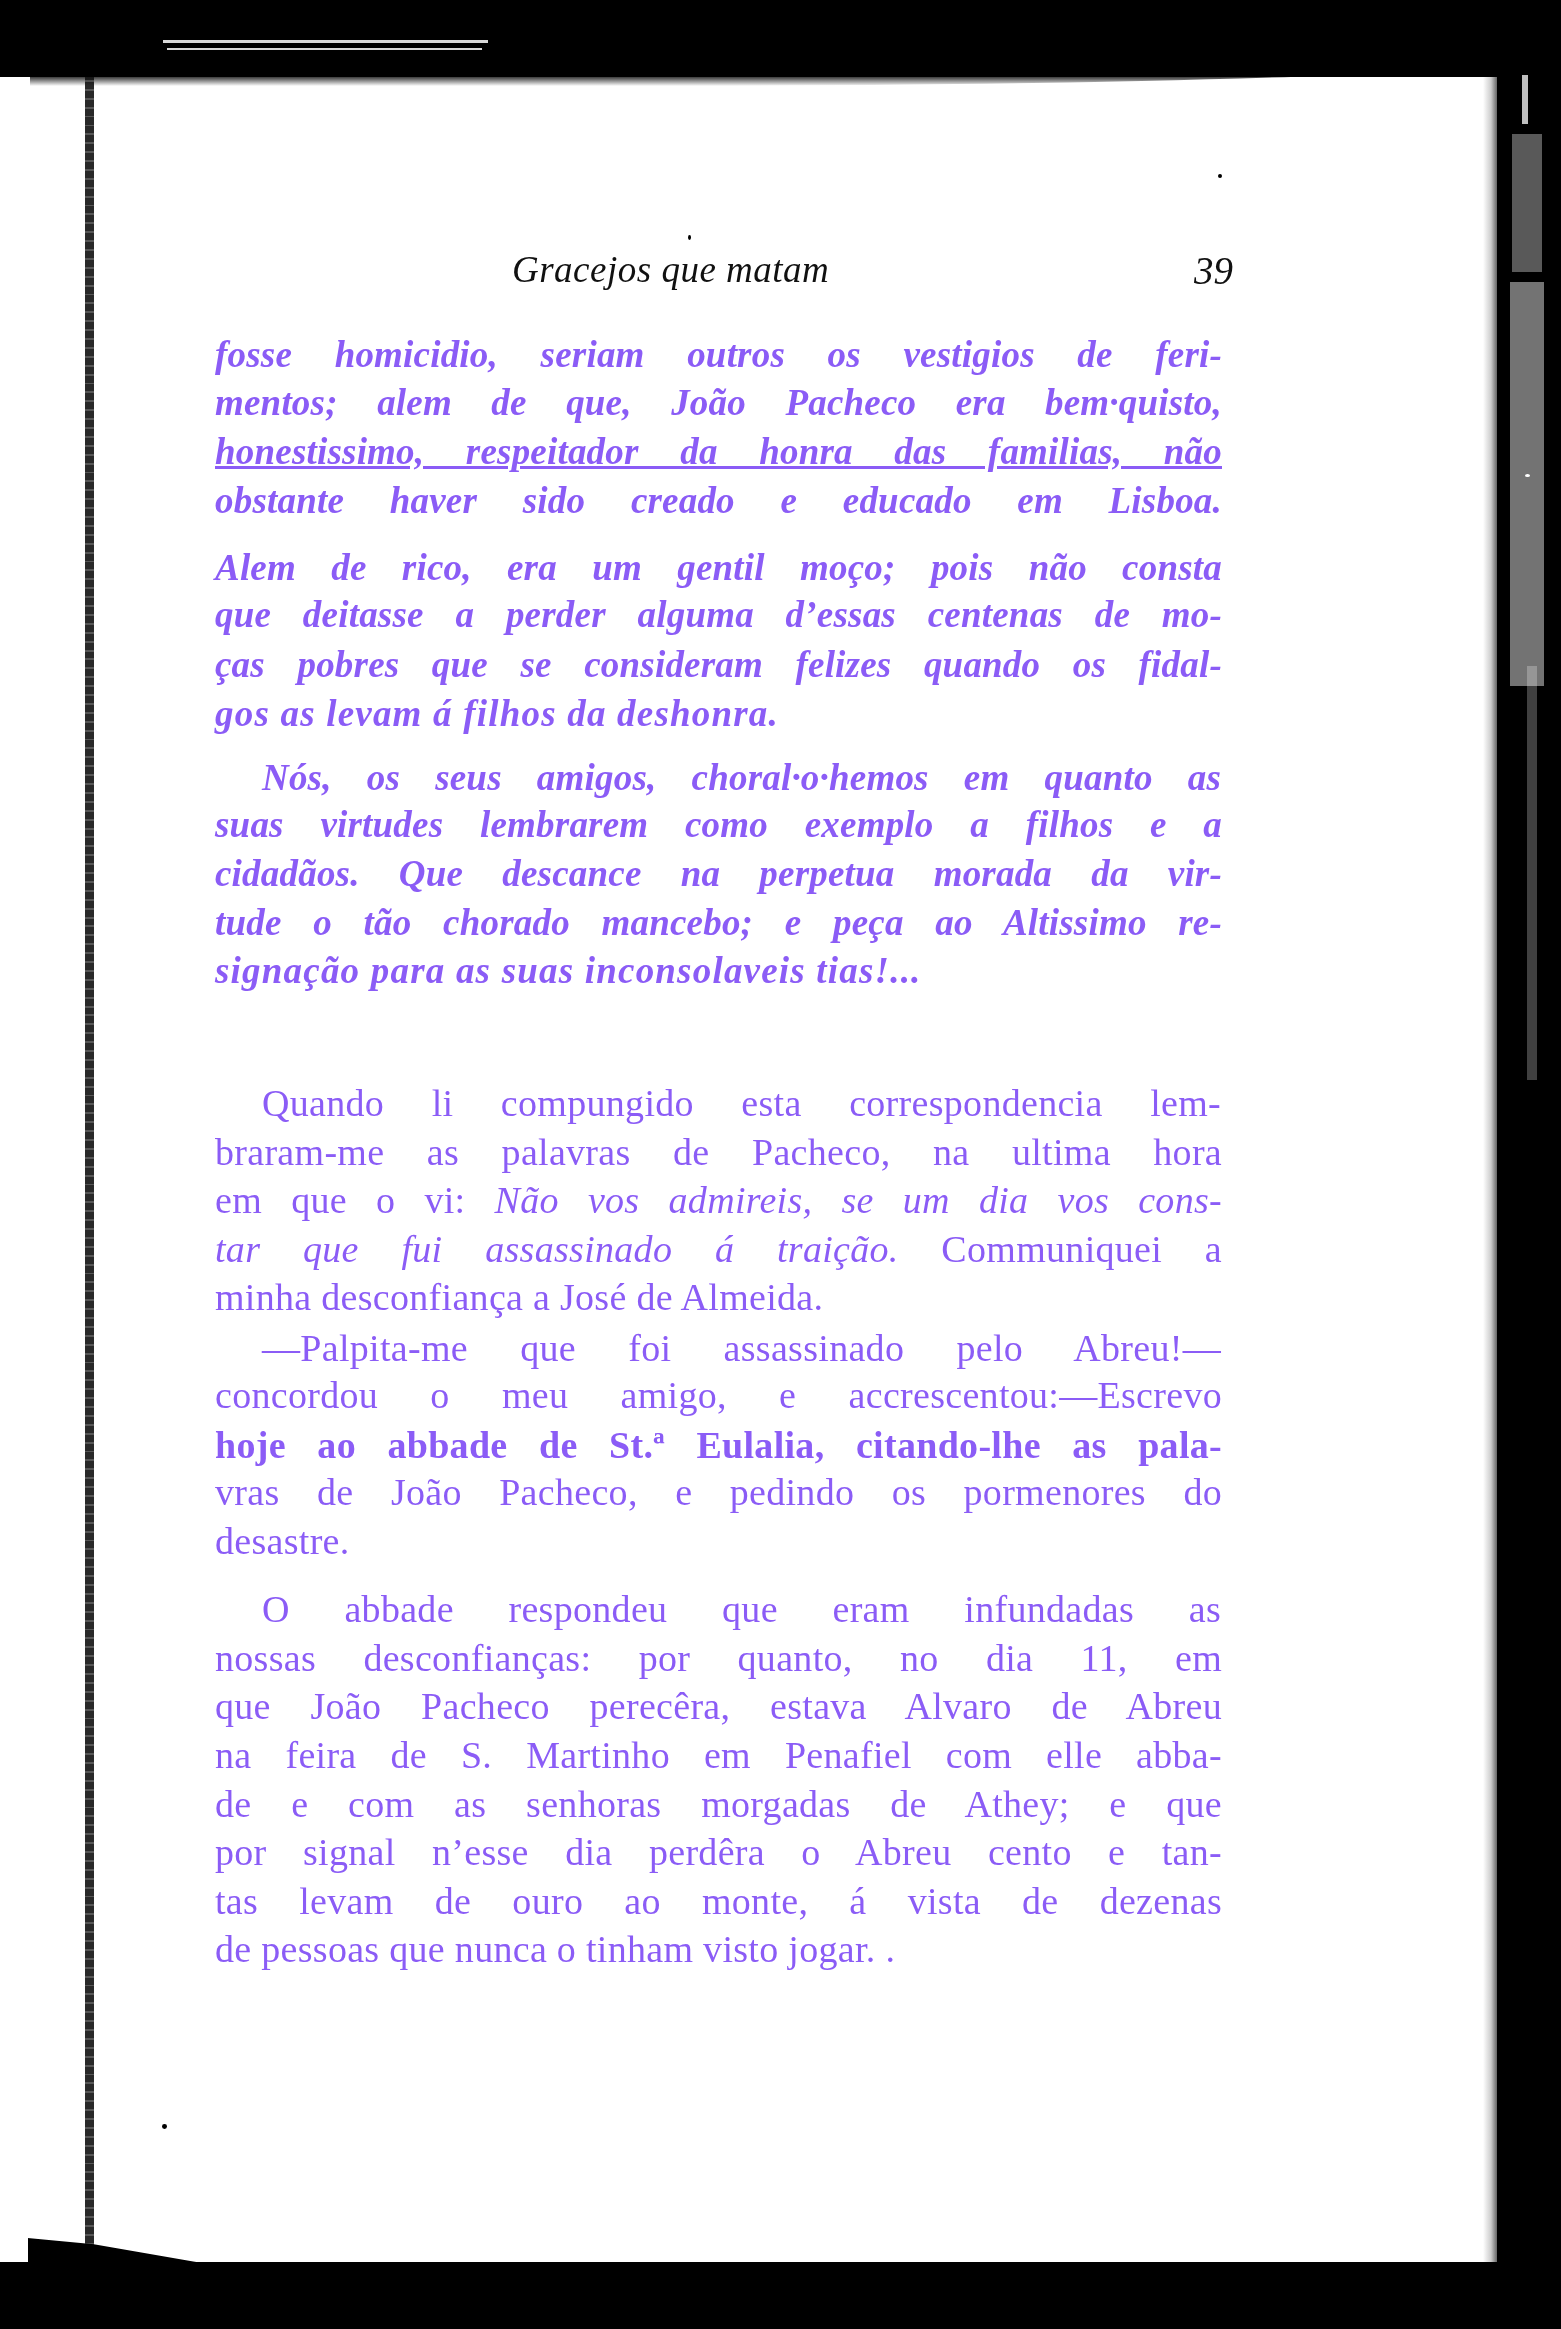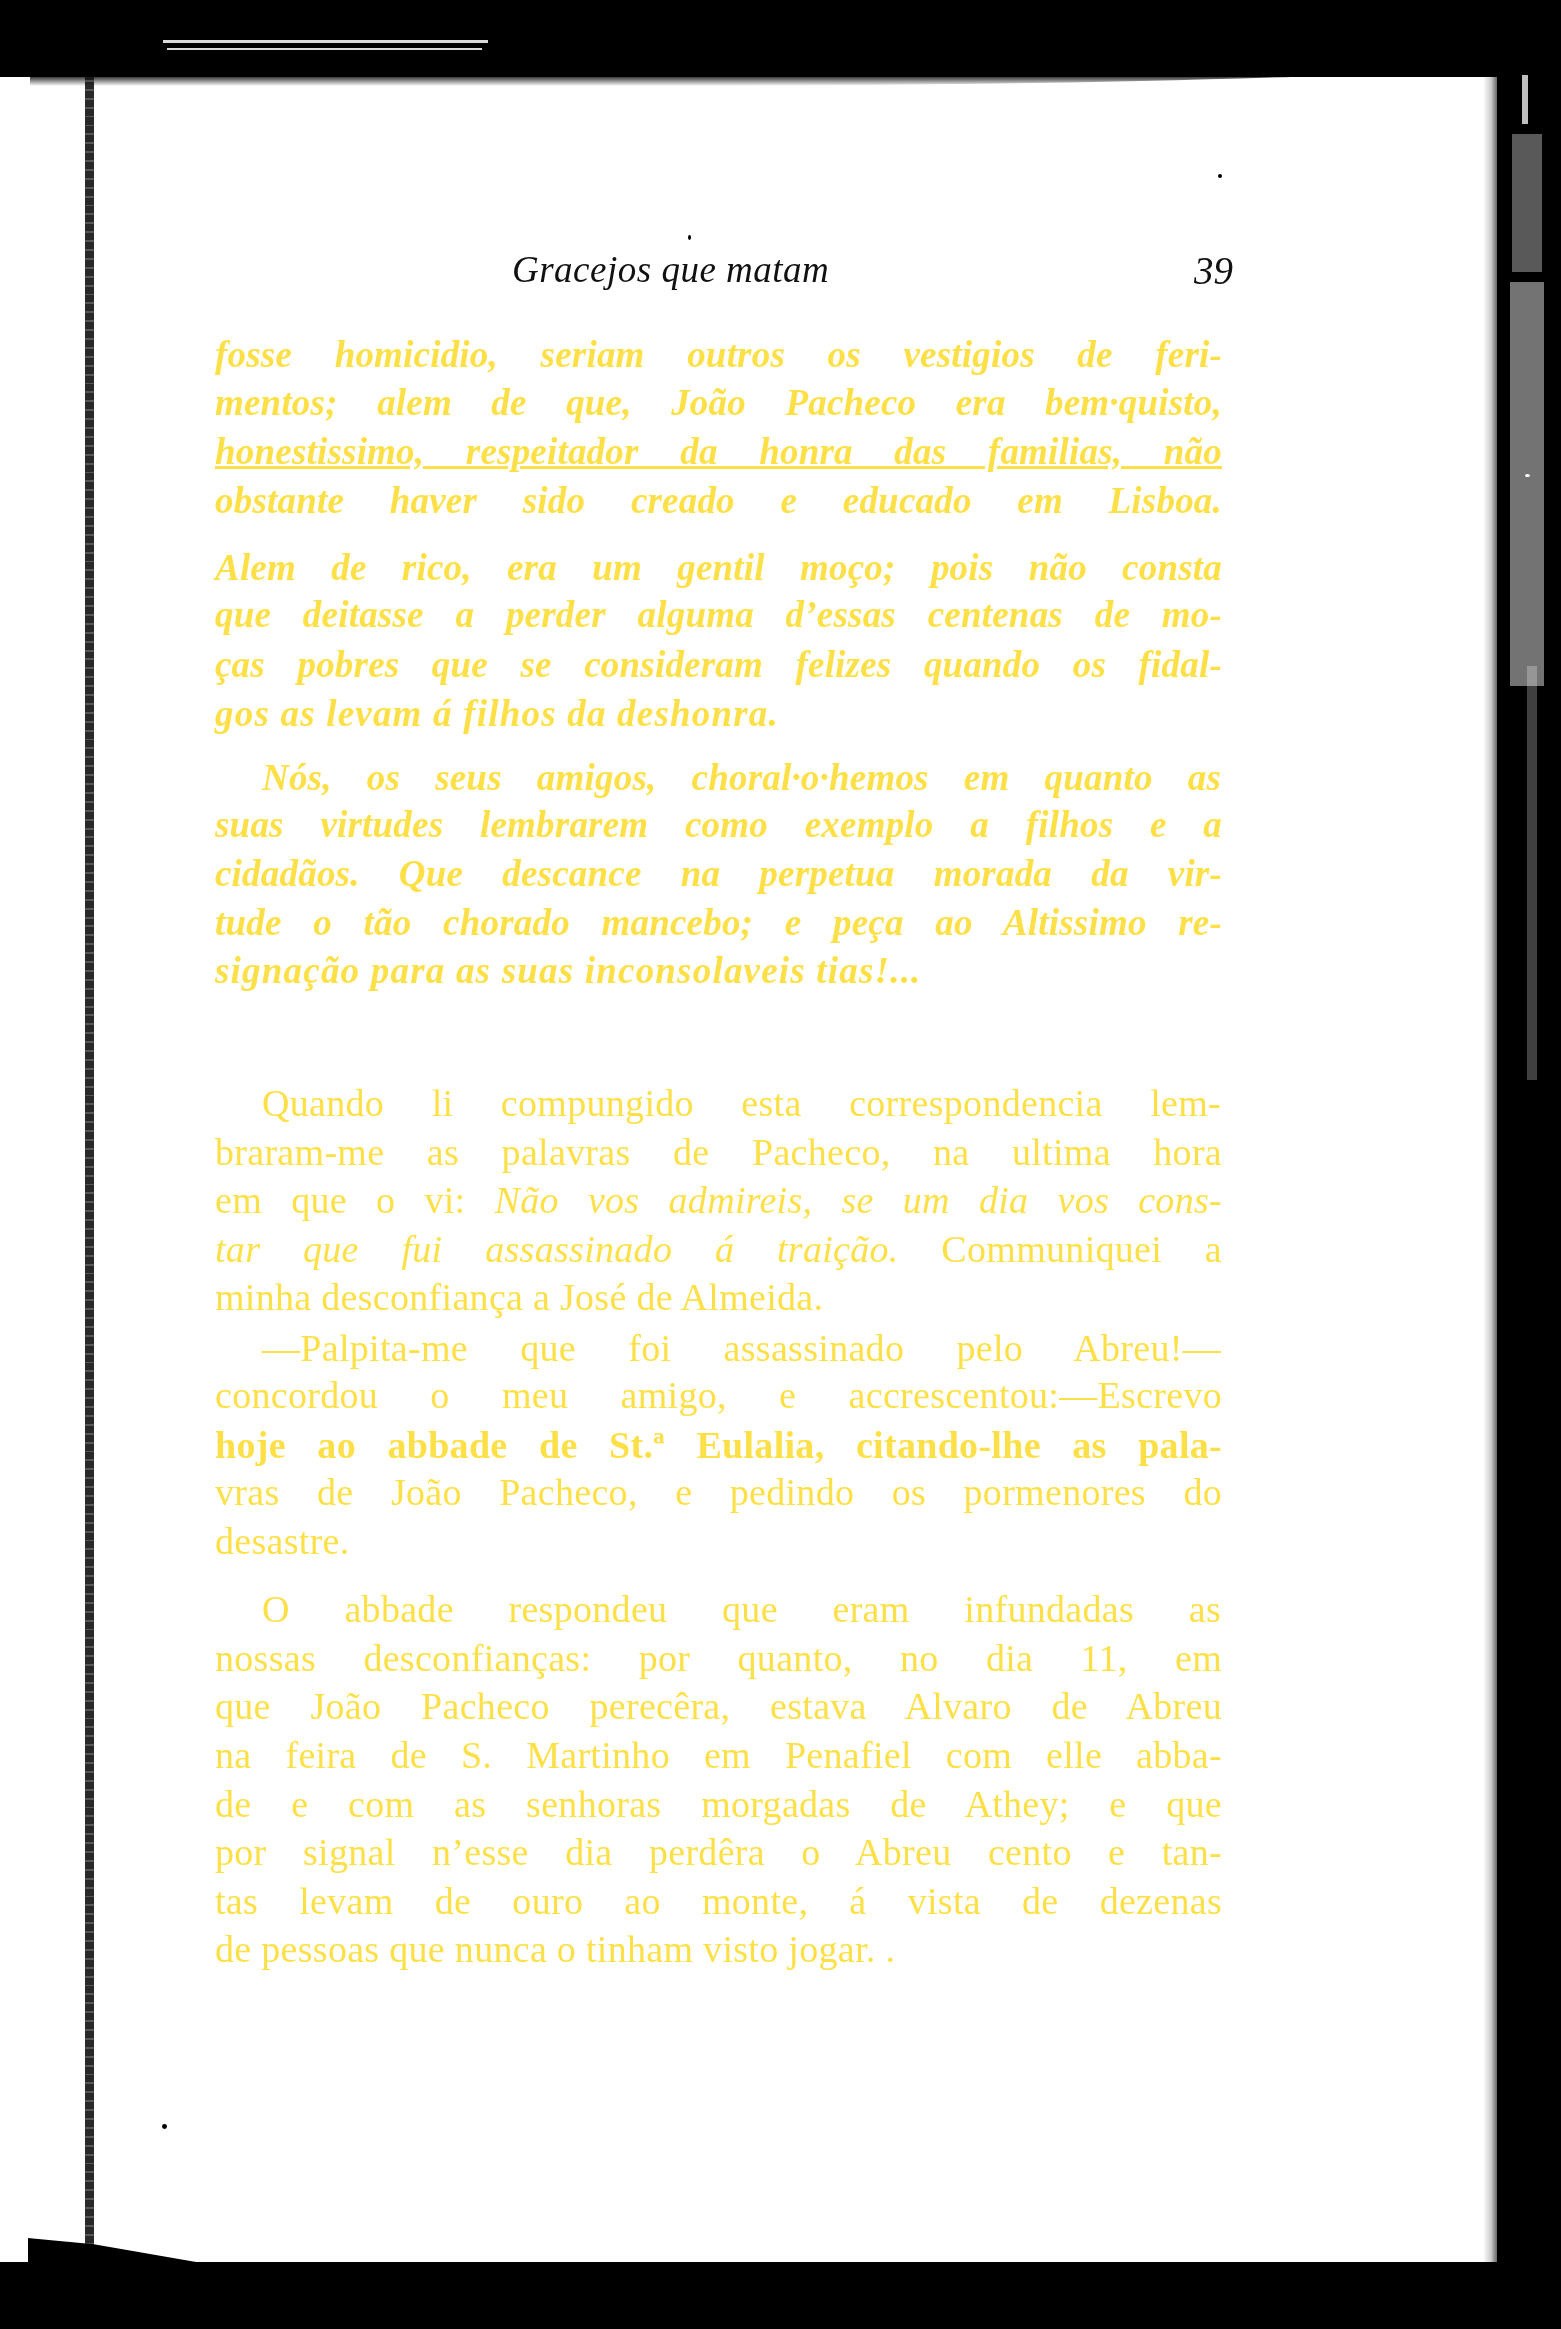--- a/index.html
+++ b/index.html
@@ -64,21 +64,21 @@
   .running-head {
     position: absolute; top: 232px; left: 512px; font-style: italic;
     font-size: 37px; letter-spacing: 0.5px; color: #111;
   }
   .page-number {
     position: absolute; top: 232px; left: 1194px; font-style: italic;
     font-size: 39px; color: #111;
   }
   .line {
     position: absolute; left: 215px; width: 1007px; font-size: 37px;
-    line-height: 43px; white-space: nowrap; color: #fde047;
+    line-height: 43px; white-space: nowrap; color: #8b5cf6;
     text-align: justify; text-align-last: justify;
   }
   .line.it { font-style: italic; font-weight: bold; letter-spacing: 0.2px; }
   .line.rm { font-weight: normal; letter-spacing: 0.3px; font-size: 38px; }
   .line.indent { left: 262px; width: 959px; }
   .line.last { text-align-last: left; }
   .line.last.it { letter-spacing: 1.2px; }
 </style>
 </head>
 <body>

